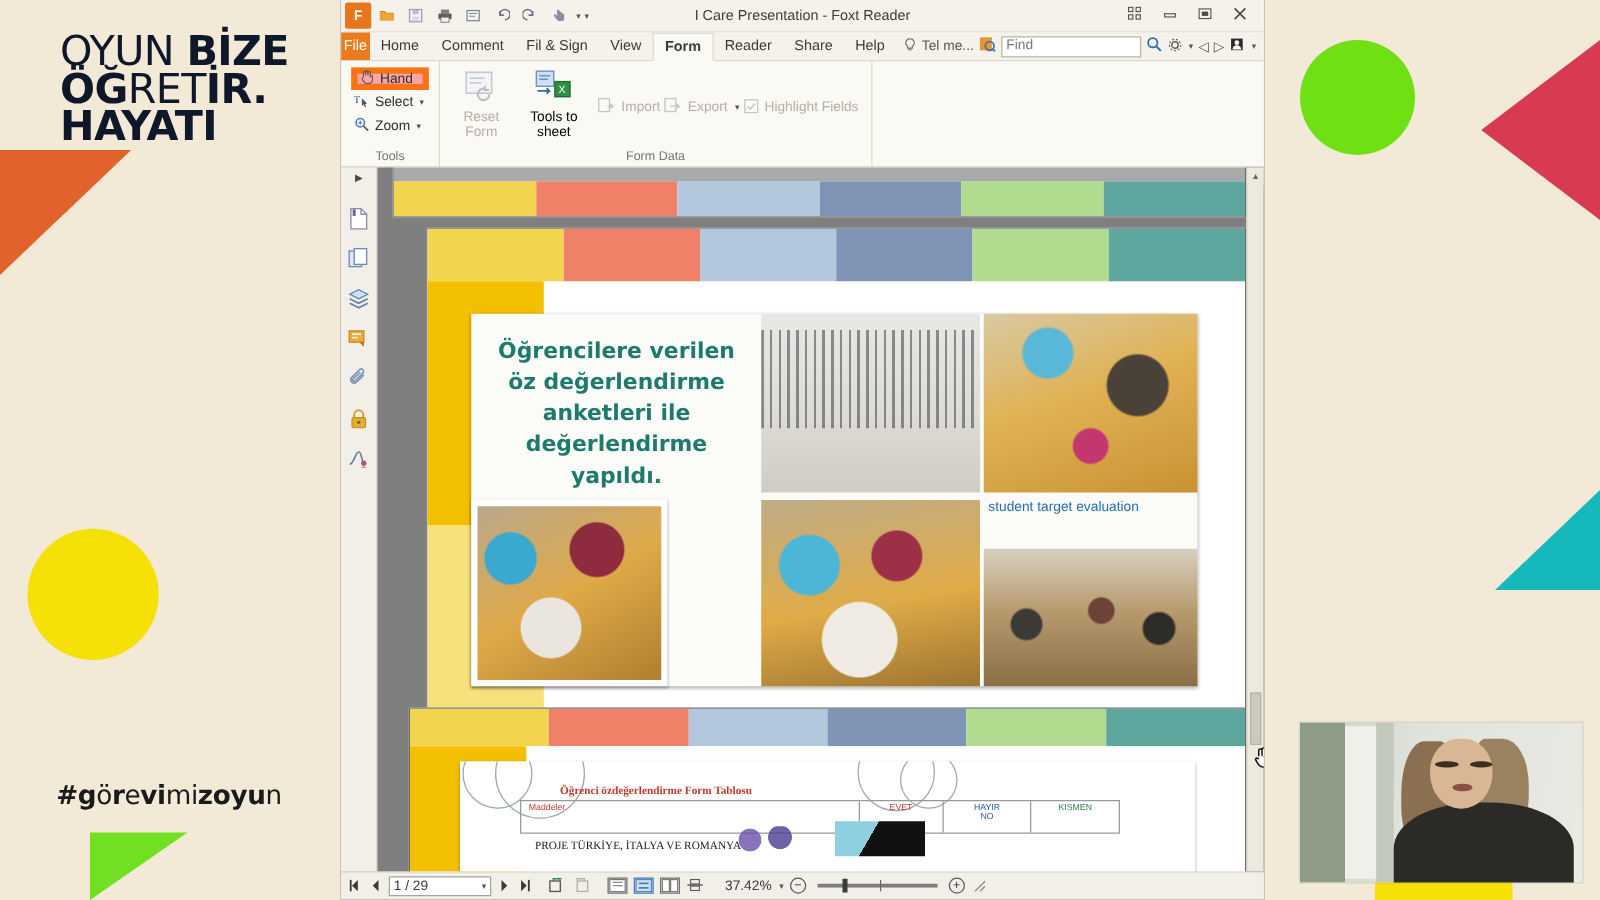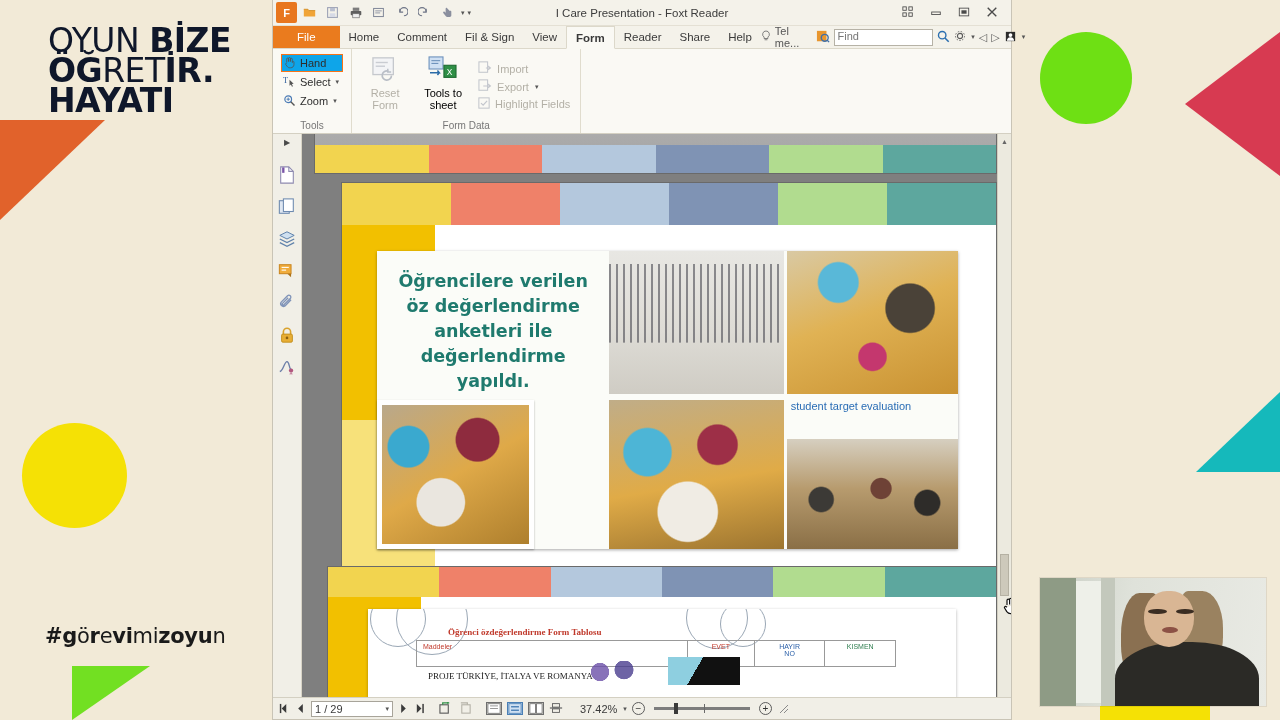--- a/index.html
+++ b/index.html
@@ -131,21 +131,21 @@
     font-size: 11.5px;
     border-bottom: 1px solid #dcd8ca;
     position: relative;
   }
   .tab {
     padding: 0 9px;
     display: flex; align-items: center;
     color: #3a3a3a;
     white-space: nowrap;
   }
-  .tab.file { background: #ea7b1e; color: #fff; padding: 0 24px; }
+  .tab.file { background: #ea7b1e; color: #fff; padding: 0 2px; }
   .tab.active {
     background: #faf9f4;
     border: 1px solid #dcd8ca;
     border-bottom: 1px solid #faf9f4;
     font-weight: bold;
     margin-bottom: -1px;
   }
   #tell-me-wrap {
     margin-left: auto;
     display: flex; align-items: center; gap: 4px;
@@ -183,31 +183,31 @@
     padding-bottom: 2px;
   }
   .tool-col { display: flex; flex-direction: column; gap: 1px; padding: 2px 4px; }
   .tool-row {
     display: flex; align-items: center; gap: 4px;
     font-size: 11px; color: #2d2d2d;
     padding: 1px 4px 1px 2px;
     height: 18px;
     white-space: nowrap;
   }
-  .tool-row.sel { background: #0ea5e9; border: 1px solid #f97316; padding: 0 3px 0 1px; }
+  .tool-row.sel { background: #fca5a5; border: 5px solid #f97316; padding: 0 3px 0 1px; }
   .caret { font-size: 7px; color: #555; margin-left: 1px; }
   .big-btn {
     display: flex; flex-direction: column; align-items: center;
     justify-content: flex-start;
     width: 58px; padding-top: 4px;
     font-size: 11px; line-height: 12px; text-align: center;
   }
   .big-btn.disabled { color: #b3b0a6; }
   .big-btn .glyph { margin-bottom: 3px; }
-  .stack-col { display: flex; flex-direction: column; justify-content: center; gap: 3px; padding: 4px 6px; }
+  .stack-col { display: flex; flex-direction: row; justify-content: center; gap: 3px; padding: 4px 6px; }
   .stack-row {
     display: flex; align-items: center; gap: 5px;
     font-size: 11px; color: #b3b0a6;
     white-space: nowrap;
   }
 
   
   #content-area { flex: 1; display: flex; min-height: 0; background: #e9e7df; }
   #nav-sidebar {
     width: 29px;

